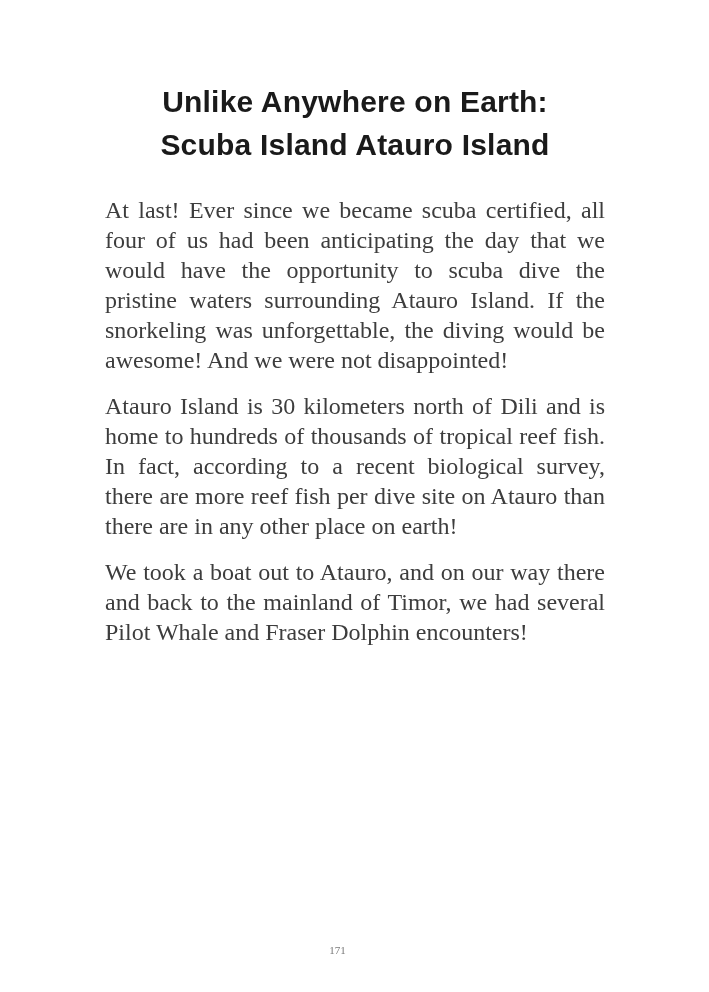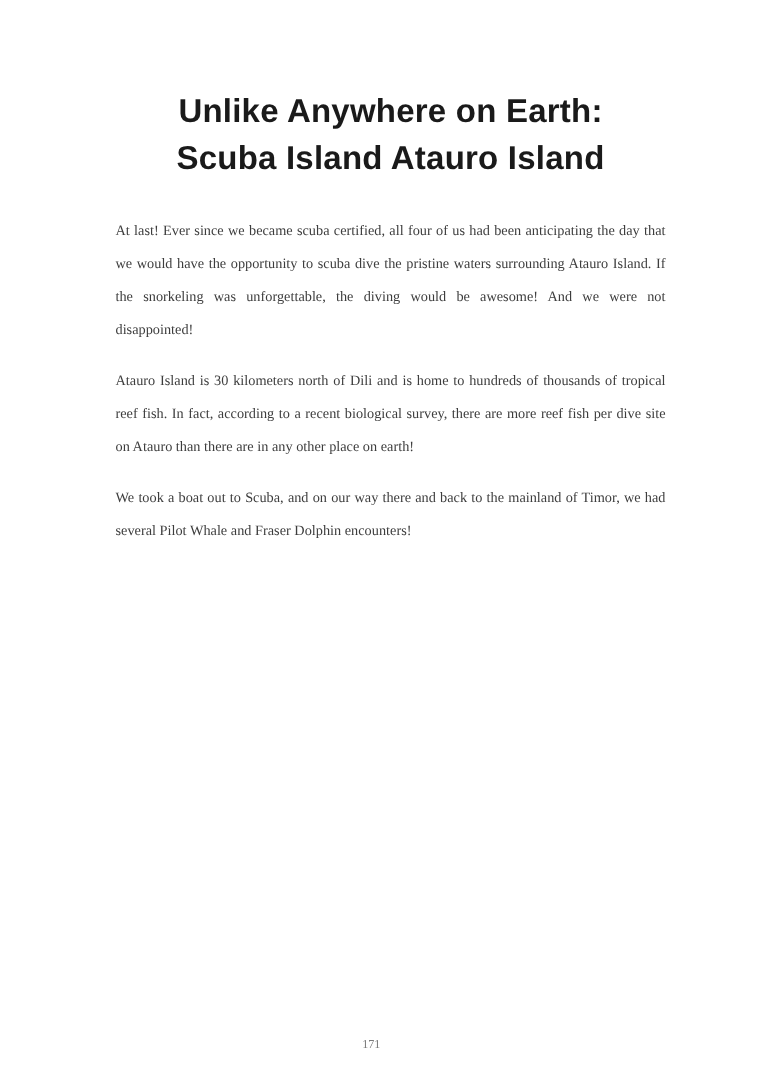--- a/index.html
+++ b/index.html
@@ -31,21 +31,21 @@
     line-height: 43px;
     color: #1a1a1a;
     letter-spacing: 0.2px;
   }
   .chapter-title .title-line {
     display: block;
   }
   .body-paragraph {
     margin: 0 0 16px 0;
     font-family: "Liberation Serif", "DejaVu Serif", serif;
-    font-size: 13px;
+    font-size: 24px;
     line-height: 30px;
     color: #3d3d3d;
     text-align: justify;
   }
   .page-number {
     position: absolute;
     left: 0;
     right: 0;
     bottom: 36px;
     text-align: center;
@@ -58,16 +58,16 @@
 <body>
 
 <div class="page">
   <div class="content">
     <h1 class="chapter-title">
       <span class="title-line">Unlike Anywhere on Earth:</span>
       <span class="title-line">Scuba Island Atauro Island</span>
     </h1>
     <p class="body-paragraph">At last! Ever since we became scuba certified, all four of us had been anticipating the day that we would have the opportunity to scuba dive the pristine waters surrounding Atauro Island. If the snorkeling was unforgettable, the diving would be awesome! And we were not disappointed!</p>
     <p class="body-paragraph">Atauro Island is 30 kilometers north of Dili and is home to hundreds of thousands of tropical reef fish. In fact, according to a recent biological survey, there are more reef fish per dive site on Atauro than there are in any other place on earth!</p>
-    <p class="body-paragraph">We took a boat out to Scuba, and on our way there and back to the mainland of Timor, we had several Pilot Whale and Fraser Dolphin encounters!</p>
+    <p class="body-paragraph">We took a boat out to Atauro, and on our way there and back to the mainland of Timor, we had several Pilot Whale and Fraser Dolphin encounters!</p>
   </div>
   <div class="page-number">171</div>
 </div>
 
 </body></html>

